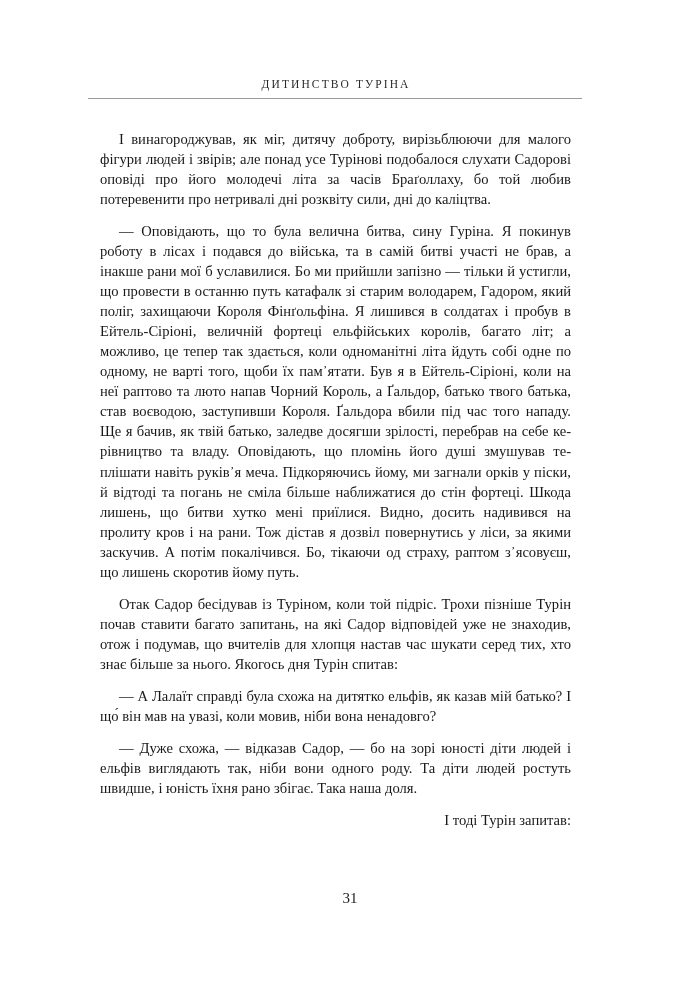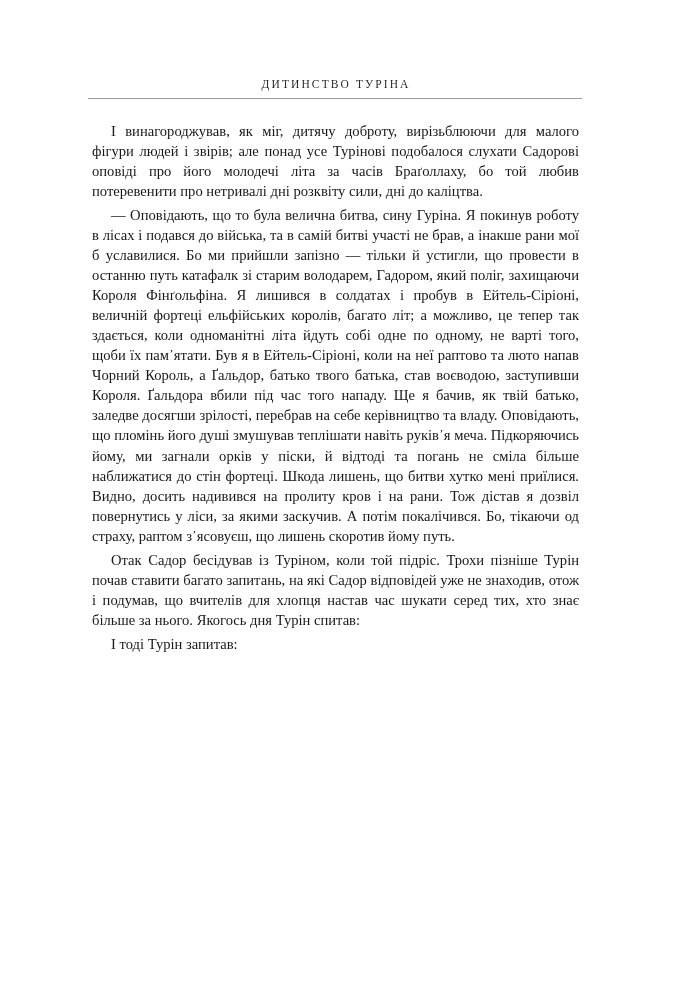--- a/index.html
+++ b/index.html
@@ -55,33 +55,33 @@
     font-size: 14.6px;
     line-height: 20.03px;
     text-align: justify;
     text-justify: inter-word;
     color: #181818;
     hyphens: manual;
     -webkit-hyphens: manual;
   }
 
   .textblock p {
-    margin: 4px;
+    margin: 12px;
     text-indent: 19px;
     text-align: justify;
   }
 
   
   .textblock p:last-child {
     text-align: justify;
   }
 
   
   .textblock p.short {
-    text-align: left;
+    text-align: right;
   }
 
   
   .folio {
     position: absolute;
     left: 0;
     top: 890px;
     width: 700px;
     text-align: center;
     font-size: 15px;
@@ -94,17 +94,20 @@
 <div class="page">
 
   <div class="running-head">ДИТИНСТВО ТУРІНА</div>
 
   <div class="head-rule"></div>
 
   <div class="textblock" id="textblock">
       <p>І винагороджував, як міг, дитячу доброту, вирізьблюючи для малого фігури людей і звірів; але понад усе Турінові подобалося слухати Садо­рові оповіді про його молодечі літа за часів Браґоллаху, бо той любив потеревенити про нетривалі дні розквіту сили, дні до каліцтва.</p>
       <p>— Оповідають, що то була велична битва, сину Гуріна. Я покинув роботу в лісах і подався до війська, та в самій битві участі не брав, а інакше рани мої б уславилися. Бо ми прийшли запізно — тільки й устигли, що провести в останню путь катафалк зі старим воло­дарем, Гадором, який поліг, захищаючи Короля Фінґольфіна. Я ли­шився в солдатах і пробув в Ейтель-Сіріоні, величній фортеці ель­фійських королів, багато літ; а можливо, це тепер так здається, коли одноманітні літа йдуть собі одне по одному, не варті того, щоби їх пам᾽ятати. Був я в Ейтель-Сіріоні, коли на неї раптово та люто на­пав Чорний Король, а Ґальдор, батько твого батька, став воєводою, заступивши Короля. Ґальдора вбили під час того нападу. Ще я ба­чив, як твій батько, заледве досягши зрілості, перебрав на себе ке­рівництво та владу. Оповідають, що пломінь його душі змушував те­плішати навіть руків᾽я меча. Підкоряючись йому, ми загнали орків у піски, й відтоді та погань не сміла більше наближатися до стін фор­теці. Шкода лишень, що битви хутко мені приїлися. Видно, досить надивився на пролиту кров і на рани. Тож дістав я дозвіл поверну­тись у ліси, за якими заскучив. А потім покалічився. Бо, тікаючи од страху, раптом з᾽ясовуєш, що лишень скоротив йому путь.</p>
       <p>Отак Садор бесідував із Туріном, коли той підріс. Трохи пізніше Турін почав ставити багато запитань, на які Садор відповідей уже не знаходив, отож і подумав, що вчителів для хлопця настав час шука­ти серед тих, хто знає більше за нього. Якогось дня Турін спитав:</p>
+      <p>— А Лалаїт справді була схожа на дитятко ельфів, як казав мій батько? І що́ він мав на увазі, коли мовив, ніби вона ненадовго?</p>
+      <p>— Дуже схожа, — відказав Садор, — бо на зорі юності діти лю­дей і ельфів виглядають так, ніби вони одного роду. Та діти людей ростуть швидше, і юність їхня рано збігає. Така наша доля.</p>
       <p class="short">І тоді Турін запитав:</p>
     </div>
 
+  <div class="folio">31</div>
 
 </div>
 
 </body></html>

